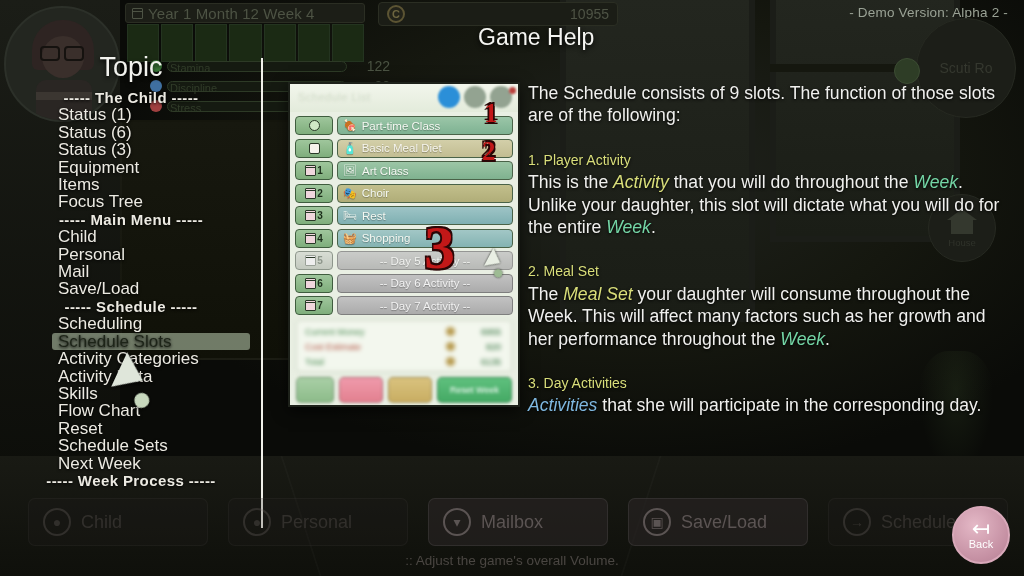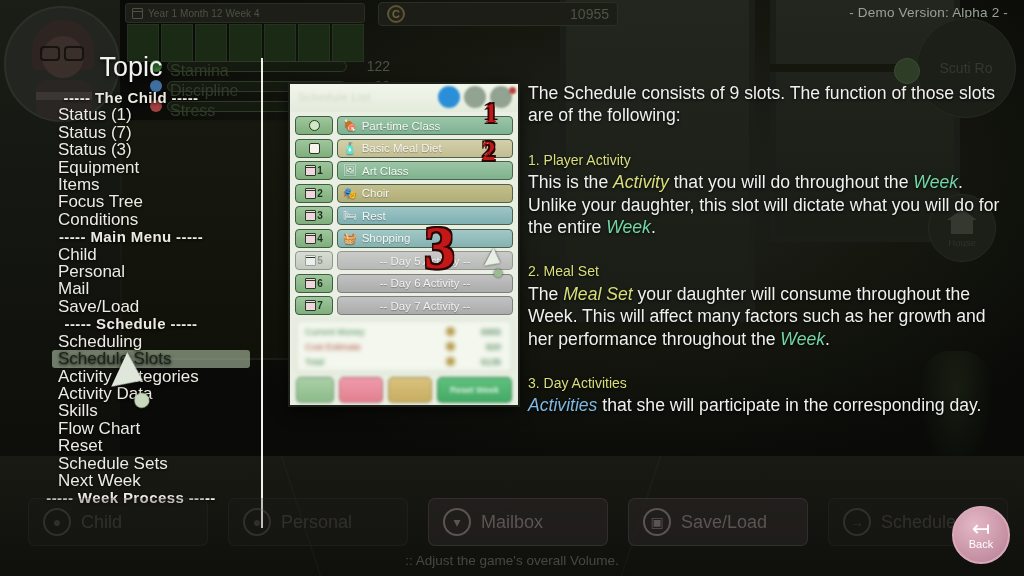--- a/index.html
+++ b/index.html
@@ -53,21 +53,21 @@
   .bg-bar {
     position: absolute; left: 770px; top: 64px; width: 200px; height: 8px;
     background: #15170f;
   }
 
   
   .hud-date {
     position: absolute; left: 125px; top: 3px; width: 240px; height: 20px;
     background: #1c1e17; border: 1px solid #2b2e23; border-radius: 3px;
     display: flex; align-items: center; gap: 5px; padding: 0 6px;
-    color: #4d5344; font-size: 10px; letter-spacing: .1px;
+    color: #4d5344; font-size: 15px; letter-spacing: .1px;
   }
   .hud-cal-ico {
     width: 11px; height: 11px; border: 1.5px solid #4d5344; border-radius: 1px;
     position: relative; flex: none;
   }
   .hud-cal-ico::after {
     content: ""; position: absolute; left: 0; top: 2px; right: 0; height: 1.5px;
     background: #4d5344;
   }
   .hud-weekbar {
@@ -393,21 +393,21 @@
       <span class="hud-stat-dot" style="background:#3f6fa0"></span>
       <span class="hud-stat-track"></span>
       <span class="hud-stat-val">32</span>
     </div>
     <div class="hud-stat-row">
       <span class="hud-stat-dot" style="background:#a04040"></span>
       <span class="hud-stat-track"></span>
       <span class="hud-stat-val"></span>
     </div>
   </div>
-  <div style="position:absolute;left:152px;top:62px;width:236px;font-size:16px;color:#313c29;pointer-events:none;">
+  <div style="position:absolute;left:152px;top:62px;width:236px;font-size:11px;color:#313c29;pointer-events:none;">
     <div style="height:20px;padding-left:18px;">Stamina</div>
     <div style="height:20px;padding-left:18px;">Discipline</div>
     <div style="height:20px;padding-left:18px;">Stress</div>
   </div>
 
   <div class="hud-coin">
     <span class="hud-coin-badge">C</span>
     <span class="hud-coin-val">10955</span>
   </div>
 
@@ -416,33 +416,33 @@
   <div class="round-btn round-scuti">
     <span>Scuti Ro</span>
   </div>
   <div class="dot-green"></div>
 
   <div class="round-btn round-house">
     <span class="house-glyph"></span>
     <span class="house-lbl">House</span>
   </div>
 
+  <div class="title-gamehelp">Game Help</div>
 
   <div class="divider-line"></div>
   <div class="sidebar">
     <div class="sidebar-title">Topic</div>
 
     <div class="topic-group">----- The Child -----</div>
     <div class="topic-item">Status (1)</div>
-    <div class="topic-item">Status (7)</div>
+    <div class="topic-item">Status (6)</div>
     <div class="topic-item">Status (3)</div>
     <div class="topic-item">Equipment</div>
     <div class="topic-item">Items</div>
     <div class="topic-item">Focus Tree</div>
-    <div class="topic-item">Conditions</div>
 
     <div class="topic-group">----- Main Menu -----</div>
     <div class="topic-item">Child</div>
     <div class="topic-item">Personal</div>
     <div class="topic-item">Mail</div>
     <div class="topic-item">Save/Load</div>
 
     <div class="topic-group">----- Schedule -----</div>
     <div class="topic-item">Scheduling</div>
     <div class="topic-item selected">Schedule Slots</div>

